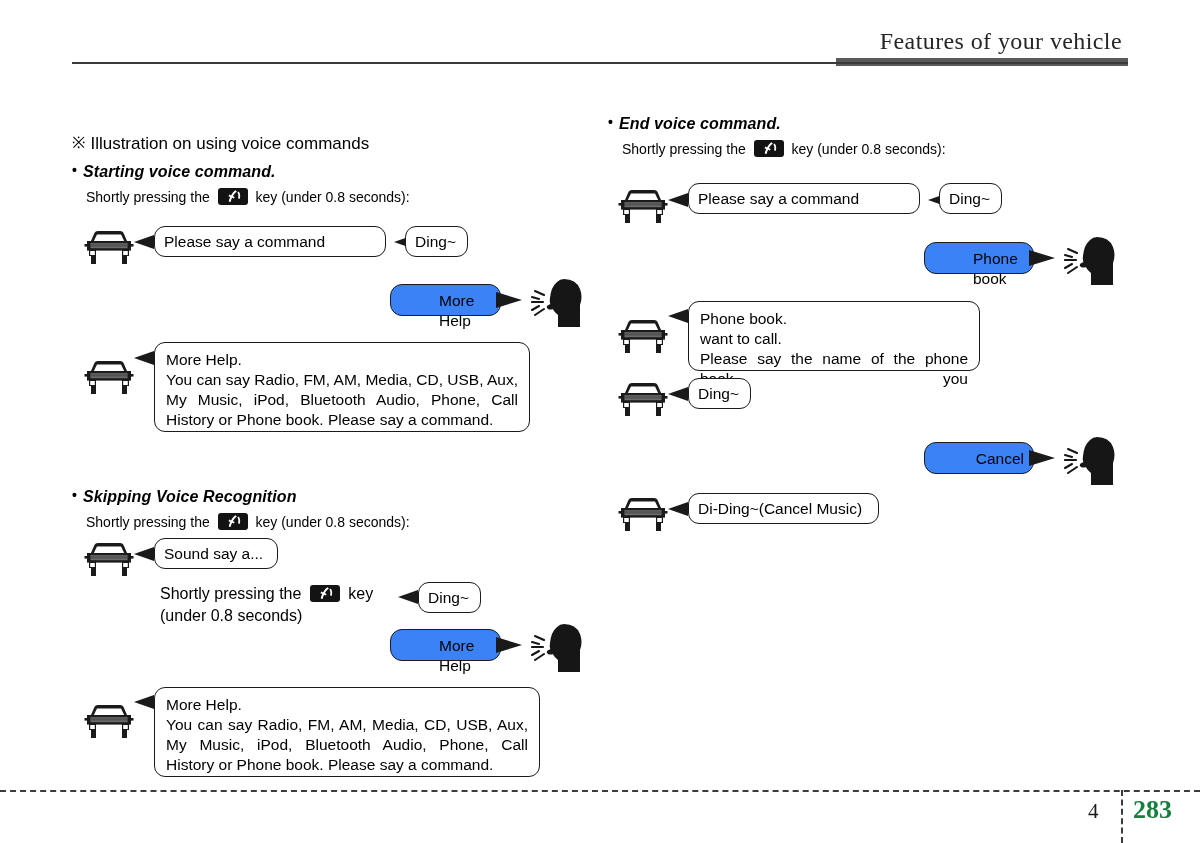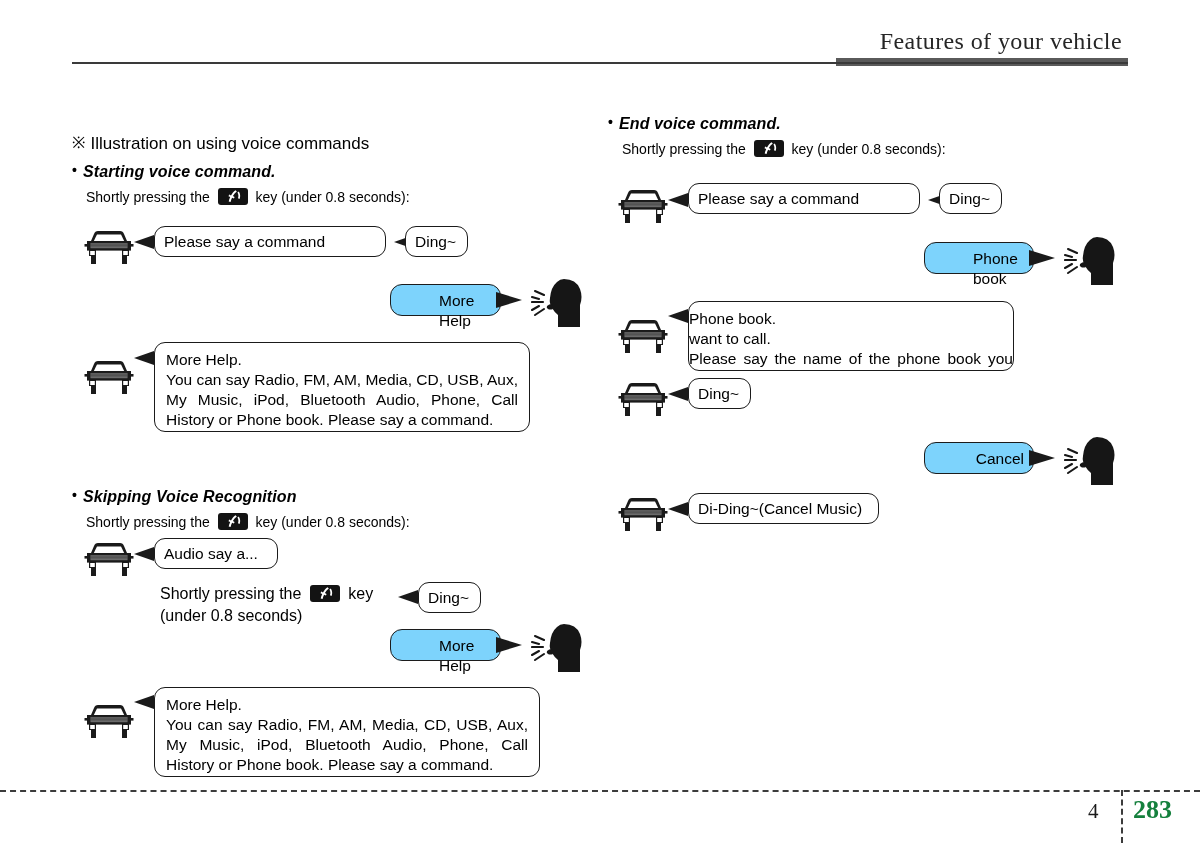--- a/index.html
+++ b/index.html
@@ -60,21 +60,21 @@
   .bubble{
     position:absolute;
     border:1.6px solid #1a1a1a;
     border-radius:11px;
     background:#ffffff;
     font-size:15.5px;
     line-height:20px;
     box-sizing:border-box;
     padding:5px 9px;
   }
-  .bubble.gray{background:#7dd3fc;border-color:#1c1c1c;border-width:1.8px;border-radius:12px;padding-left:48px;}
+  .bubble.gray{background:#3b82f6;border-color:#1c1c1c;border-width:1.8px;border-radius:12px;padding-left:48px;}
   .bubble.justify{text-align:justify;}
   .bubble.justify > .ln{display:block;}
   .bubble.justify > .ln.j{text-align:justify;text-align-last:justify;}
   .bubble.rightal{text-align:right;}
 
   
   .tail{position:absolute;width:0;height:0;}
   
   .tail-l{
     border-top:7px solid transparent;
@@ -228,21 +228,21 @@
         <rect x="38" y="23" width="7" height="6" fill="#1a1a1a"></rect>
         <rect x="39.2" y="24" width="4.6" height="4" fill="#ffffff"></rect>
         <rect x="3" y="22" width="44" height="1.6" fill="#1a1a1a"></rect>
         <rect x="7" y="29" width="5" height="8" fill="#1a1a1a"></rect>
         <rect x="38" y="29" width="5" height="8" fill="#1a1a1a"></rect>
         <rect x="0.5" y="17" width="3.5" height="2.6" fill="#1a1a1a"></rect>
         <rect x="46" y="17" width="3.5" height="2.6" fill="#1a1a1a"></rect>
       </svg>
     </div>
     <div class="tail tail-l" style="left:62px;top:443px;"></div>
-    <div class="bubble" style="left:82px;top:434px;width:124px;height:31px;">Audio say a...</div>
+    <div class="bubble" style="left:82px;top:434px;width:124px;height:31px;">Sound say a...</div>
 
     <div class="subline2" style="left:88px;top:479px;width:300px;">
       <span>Shortly pressing the</span>
       <span class="keyicon">
         <svg width="18" height="15" viewBox="0 0 18 15" aria-hidden="true">
           <path d="M11.5 1.2 C9.6 2.6 8.2 4.4 7.0 6.4 L5.2 5.6 L4.5 7.2 L6.2 7.9 C5.5 9.3 5.0 10.8 4.7 12.4 L6.6 12.9 C6.9 11.4 7.4 10.0 8.1 8.7 L9.9 9.5 L10.6 7.9 L8.9 7.1 C9.9 5.3 11.2 3.7 12.8 2.5 Z" fill="#ffffff"></path>
           <path d="M13.4 3.6 C14.5 5.3 14.7 7.3 14.0 9.2 L15.6 9.9 C16.6 7.4 16.3 4.7 14.8 2.6 Z" fill="#ffffff"></path>
         </svg>
       </span>
       <span>key</span>
@@ -363,21 +363,21 @@
         <rect x="38" y="23" width="7" height="6" fill="#1a1a1a"></rect>
         <rect x="39.2" y="24" width="4.6" height="4" fill="#ffffff"></rect>
         <rect x="3" y="22" width="44" height="1.6" fill="#1a1a1a"></rect>
         <rect x="7" y="29" width="5" height="8" fill="#1a1a1a"></rect>
         <rect x="38" y="29" width="5" height="8" fill="#1a1a1a"></rect>
         <rect x="0.5" y="17" width="3.5" height="2.6" fill="#1a1a1a"></rect>
         <rect x="46" y="17" width="3.5" height="2.6" fill="#1a1a1a"></rect>
       </svg>
     </div>
     <div class="tail tail-l" style="left:60px;top:205px;"></div>
-    <div class="bubble justify" style="left:80px;top:197px;width:326px;height:70px;padding:7px 0;">
+    <div class="bubble justify" style="left:80px;top:197px;width:292px;height:70px;padding:7px 11px;">
       <span class="ln">Phone book.</span>
       <span class="ln">want to call.</span>
       <span class="ln j">Please say the name of the phone book you</span>
     </div>
 
     <div class="car" style="left:10px;top:275px;">
       <svg width="50" height="40" viewBox="0 0 50 40" aria-hidden="true">
         <path d="M3 22 L3 14 L7 14 L10 7 Q11 4 14 4 L36 4 Q39 4 40 7 L43 14 L47 14 L47 22 Z" fill="#1a1a1a"></path>
         <path d="M13 7.5 L37 7.5 L40.2 14 L9.8 14 Z" fill="#ffffff"></path>
         <rect x="6.5" y="16" width="37" height="5.2" fill="#7d7d7d"></rect>

